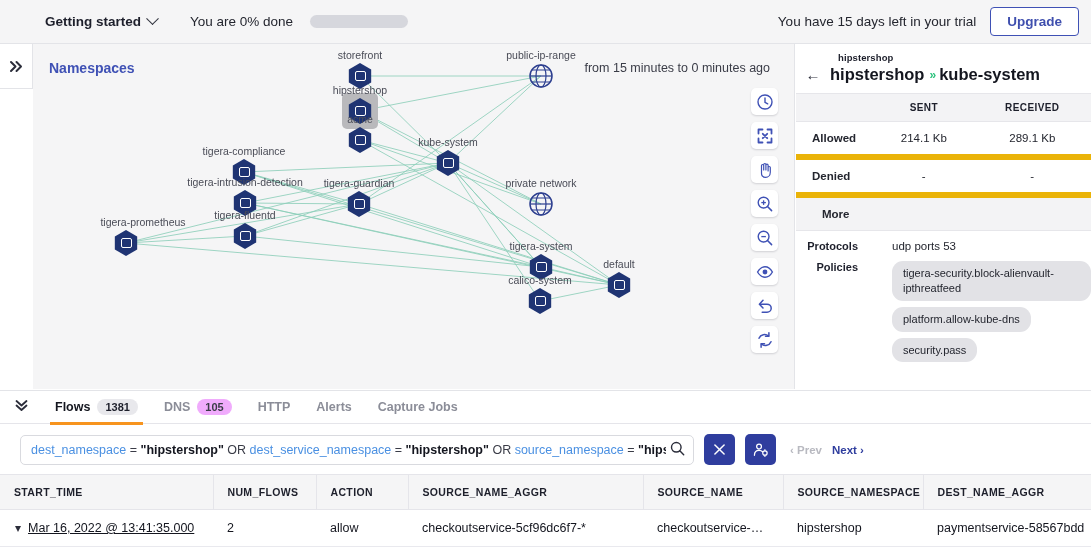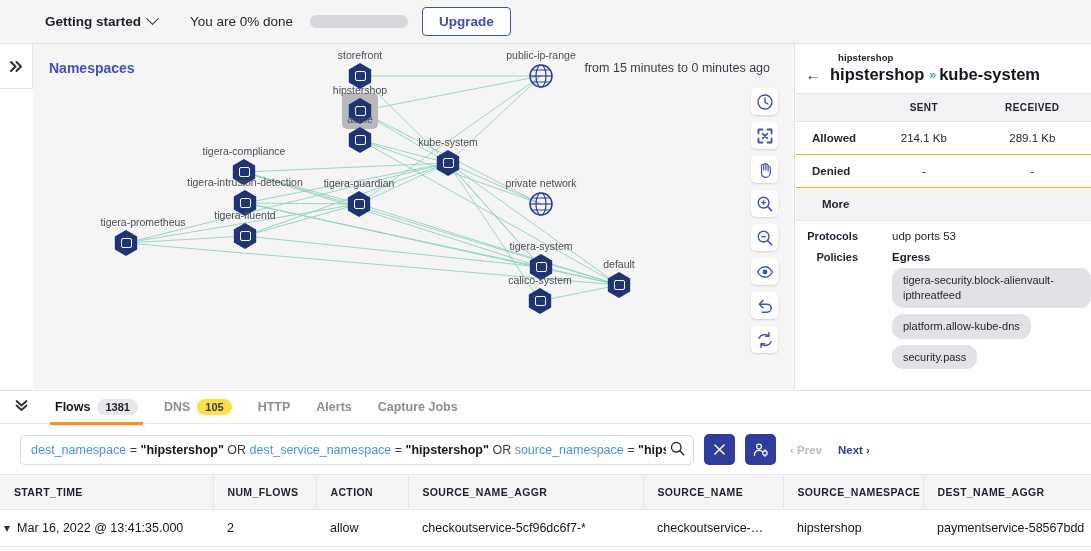--- a/index.html
+++ b/index.html
@@ -92,21 +92,21 @@
   .arrows{ color:#2ec27e; font-size:12px; font-weight:700; letter-spacing:-2px;}
 
   .rtable{ width:100%; border-collapse:collapse;border-radius:22px; }
   .rtable th{
     background:#f3f3f5; font-size:10px; letter-spacing:.4px; font-weight:700;
     color:#1d1f2b; text-align:center; padding:8px 0; border-top:1px solid #e6e6ea; border-bottom:1px solid #e6e6ea;
   }
   .rtable th.lead{ width:78px; }
   .rtable td{
     font-size:11.5px; color:#24262f; text-align:center; padding:10px 0;
-    border-bottom:1px solid #eab308;
+    border-bottom:6px solid #eab308;
   }
   .rtable td.lead{ font-weight:700; text-align:left; padding-left:16px; font-size:11.5px;}
   .more-row td{ background:#f3f3f5; font-weight:700; text-align:left; padding-left:26px; font-size:11.5px; border-bottom:1px solid #e6e6ea; border-top:1px solid #e6e6ea;}
 
   .kv{ display:flex; padding:9px 0 0 0; }
   .kv .k{ width:72px; text-align:right; font-size:11px; font-weight:700; color:#1d1f2b; padding-right:10px; flex:none;}
   .kv .v{ font-size:11.5px; color:#24262f;margin-left:24px; }
   .pol-head{ font-size:11.5px; font-weight:700; color:#1d1f2b; margin-bottom:5px; }
   .chip{
     display:inline-block; background:#e2e2e6; border-radius:11px;
@@ -123,71 +123,72 @@
   .tab-collapse{ width:42px; text-align:center; font-size:14px; color:#2b2d3a; cursor:pointer; }
   .tab{
     display:flex; align-items:center; gap:7px; height:33px; padding:0 13px;
     font-size:12.5px; color:#8b8d98; font-weight:600; cursor:pointer; position:relative;
   }
   .tab.active{ color:#14161f; }
   .tab.active:after{
     content:''; position:absolute; left:8px; right:8px; bottom:-1px; height:2.5px; background:#f7941e;
   }
   .badge{
-    background:#fde047; border-radius:9px; padding:2px 8px; font-size:11px; color:#3a3c47; font-weight:600;
+    background:#f0abfc; border-radius:9px; padding:2px 8px; font-size:11px; color:#3a3c47; font-weight:600;
   }
   .tab.active .badge{ background:#e8e8ec; color:#1d1f2b;}
 
   .filterbar{ display:flex; align-items:center; padding:10px 14px 9px 20px; }
   .qbox{
     flex:none; width:674px; height:30px; border:1px solid #d9dadf; border-radius:5px; background:#fff;
     display:flex; align-items:center; padding:0 8px 0 10px; overflow:hidden; white-space:nowrap;
     font-size:12.5px;
   }
   .qtxt{ overflow:hidden; text-overflow:clip; white-space:nowrap; flex:1; }
   .qfield{ color:#4a90e2; }
   .qop{ color:#3a3c47; }
   .qval{ color:#14161f; font-weight:700; }
   .qor{ color:#3a3c47; }
   .sicon{ flex:none; margin-left:4px; color:#2b2d3a; }
   .sqbtn{
     width:31px; height:31px; margin-left:10px; background:#2f3d9e; border-radius:5px;
     display:flex; align-items:center; justify-content:center; color:#fff; cursor:pointer; font-size:14px;
   }
   .showing{ margin-left:38px; font-size:12.5px; color:#14161f; font-weight:500; }
-  .pager{ margin-left:14px; display:flex; align-items:center; gap:16px; font-size:11.5px; font-weight:700; }
+  .pager{ margin-left:14px; display:flex; align-items:center; gap:10px; font-size:11.5px; font-weight:700; }
   .prev{ color:#b8b9c0; cursor:default;}
   .next{ color:#2f3d9e; cursor:pointer;}
 
   
   .ftable{ width:100%; border-collapse:collapse; table-layout:fixed; }
   .ftable th{
     background:#f5f5f6; font-size:10.5px; font-weight:700; letter-spacing:.35px; color:#1d1f2b;
     text-align:left; padding:11px 0 11px 14px; border-top:1px solid #e5e5ea; border-bottom:1px solid #e5e5ea;
     border-right:1px solid #e5e5ea; white-space:nowrap; overflow:hidden;
   }
   .ftable td{
     font-size:12.5px; color:#14161f; padding:11px 0 11px 14px; border-bottom:1px solid #e9e9ee;
     white-space:nowrap; overflow:hidden;
   }
-  .ftable td.expcell{ padding-left:4px; }
+  .ftable td.expcell{ padding-left:15px;text-decoration:underline; }
   .exp{ display:inline-block; color:#2b2d3a; font-size:12px; margin-right:7px; }
 </style>
 </head>
 <body>
 
 <div class="app">
 
   <div class="topbar">
     <div class="gs">
       <span>Getting started</span>
       <span class="chev-d"></span>
     </div>
     <div class="done-txt">You are 0% done</div>
     <div class="progress-track"></div>
+    <div class="trial">You have 15 days left in your trial</div>
     <button class="upgrade">Upgrade</button>
   </div>
 
   <div class="collapse">
     <svg width="15" height="13" viewBox="0 0 15 13">
       <path d="M2 2 L6.5 6.5 L2 11" stroke="#2b2d3a" stroke-width="2" fill="none" stroke-linecap="round" stroke-linejoin="round"></path>
       <path d="M7.5 2 L12 6.5 L7.5 11" stroke="#2b2d3a" stroke-width="2" fill="none" stroke-linecap="round" stroke-linejoin="round"></path>
     </svg>
   </div>
 
@@ -415,21 +416,20 @@
     </table>
 
     <div class="kv">
       <div class="k">Protocols</div>
       <div class="v">udp ports 53</div>
     </div>
 
     <div class="kv">
       <div class="k">Policies</div>
       <div class="v">
-        <div class="pol-head">Egress</div>
         <div id="policy-chips">
             <div><span class="chip">tigera-security.block-alienvault-ipthreatfeed</span></div>
             <div><span class="chip">platform.allow-kube-dns</span></div>
             <div><span class="chip">security.pass</span></div>
           </div>
       </div>
     </div>
   </div>
 
   <div class="bottom">

